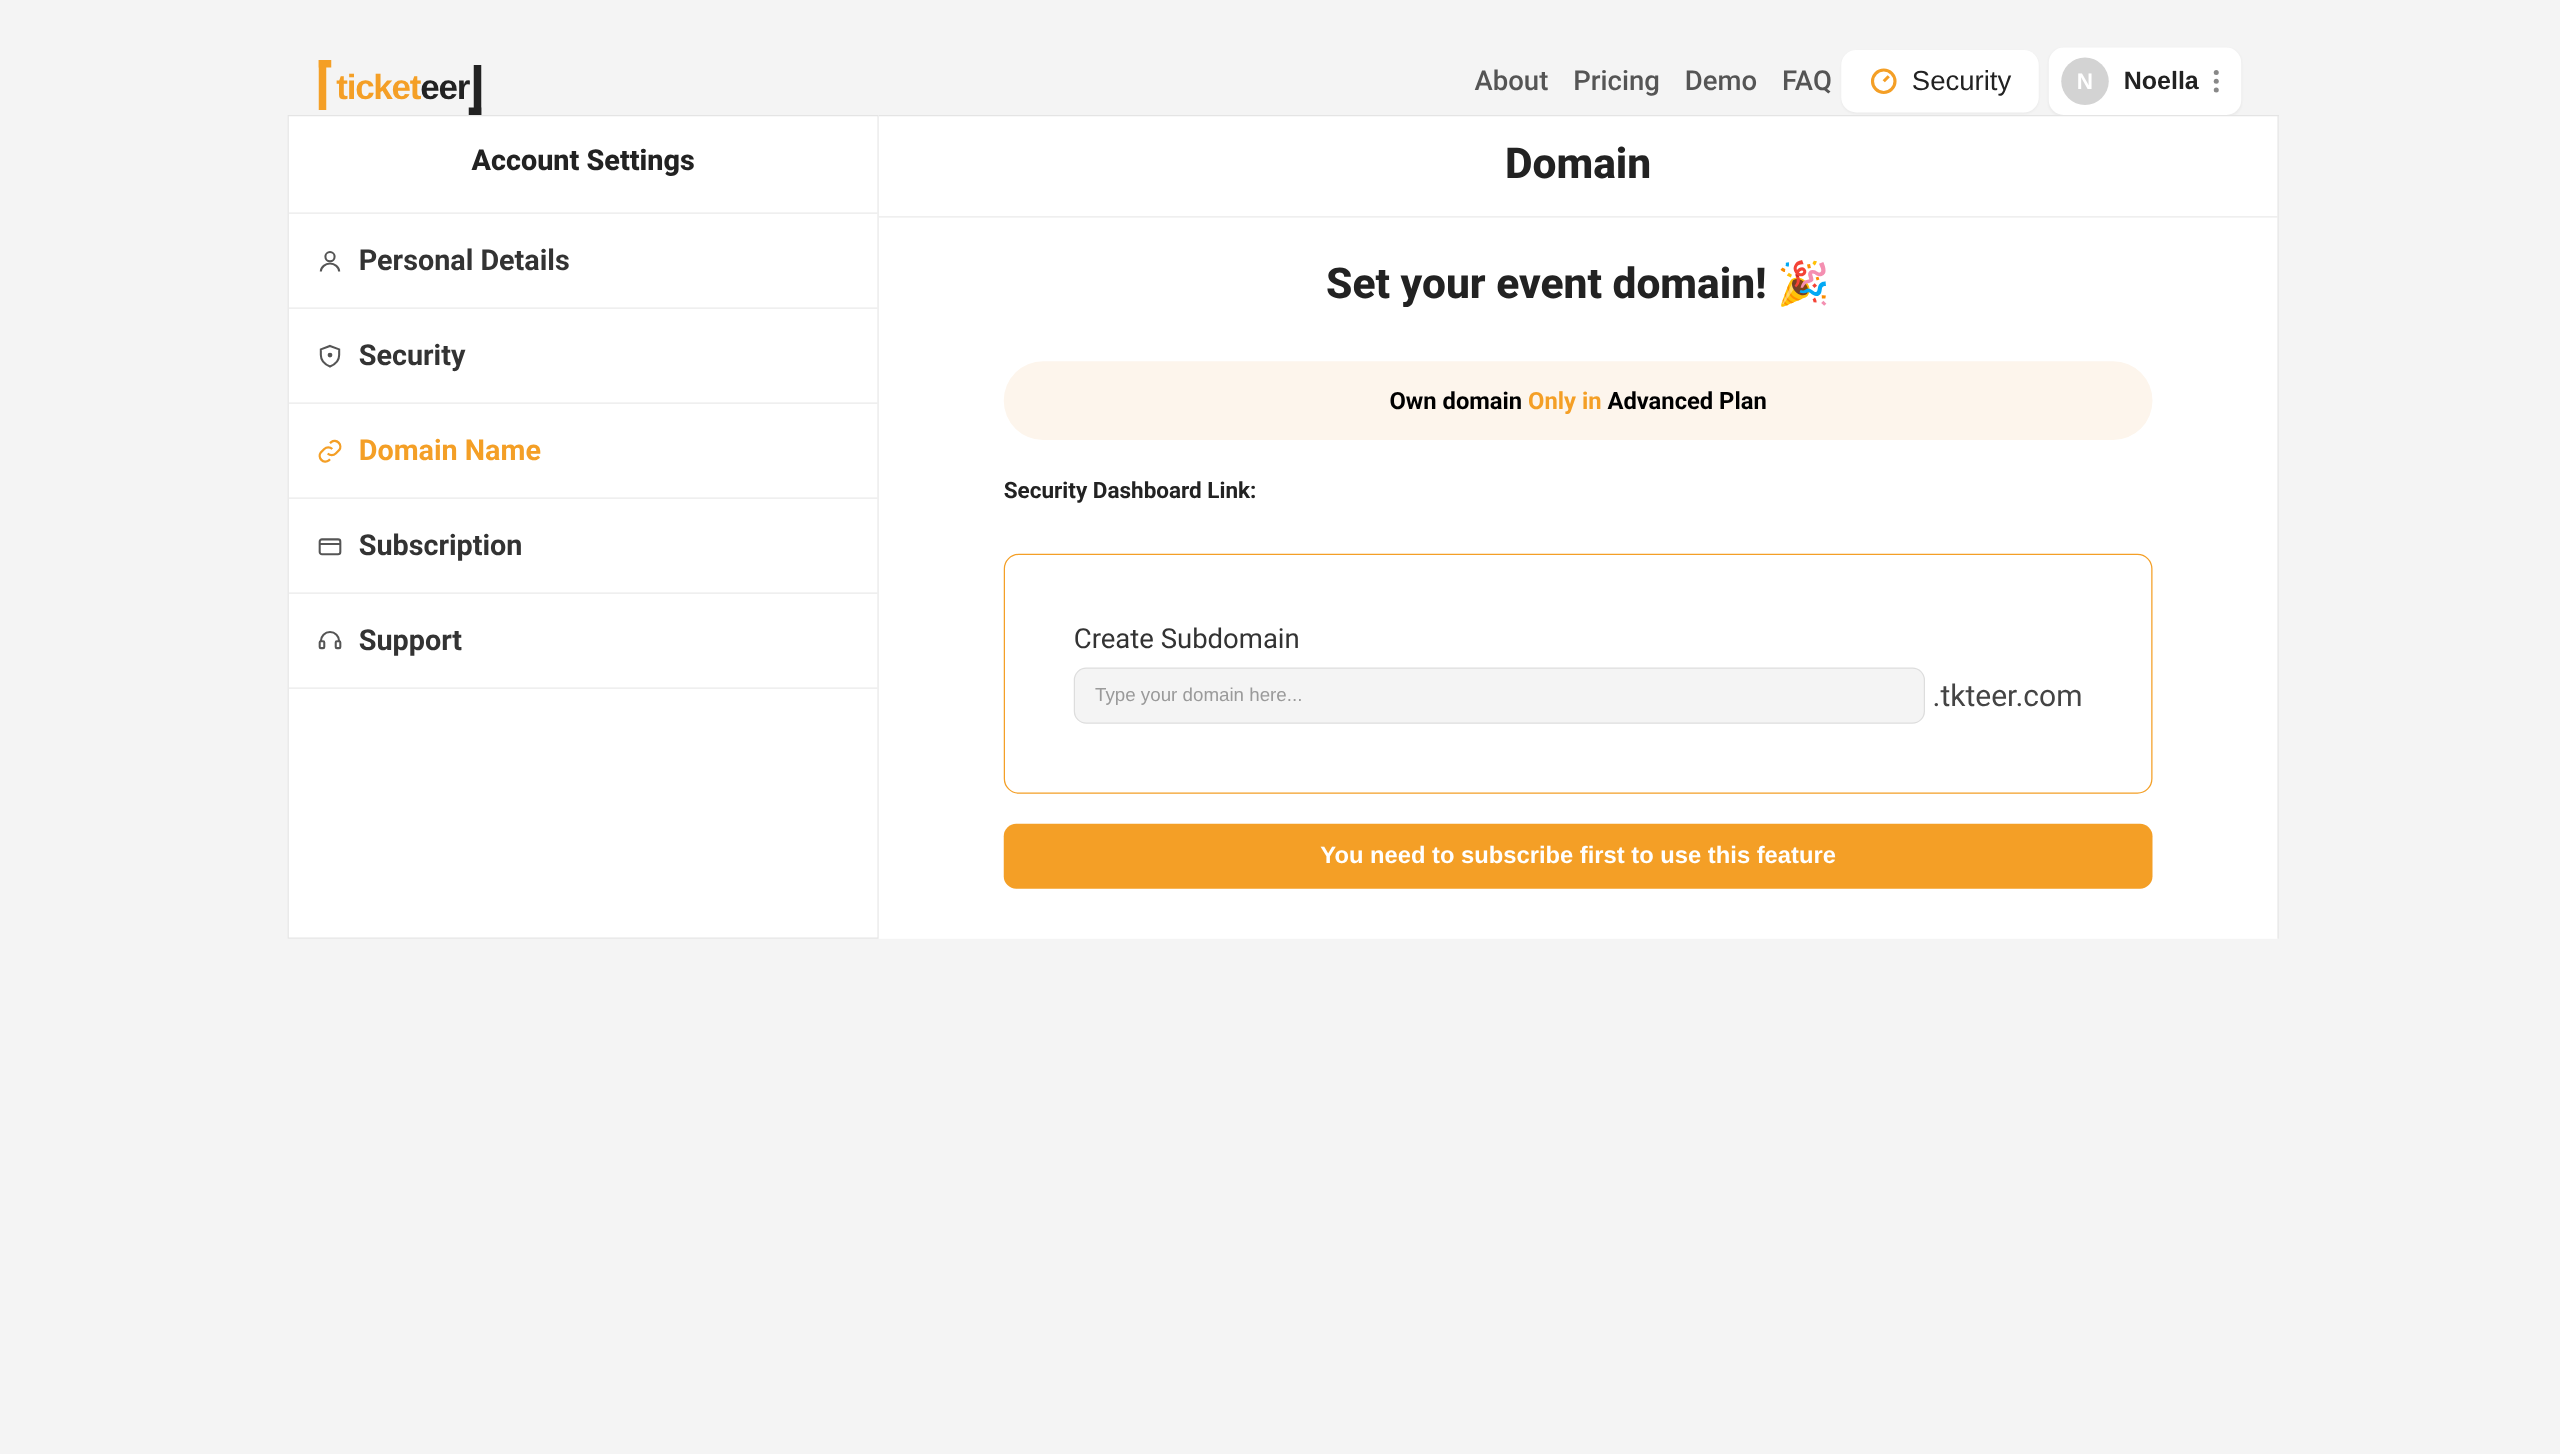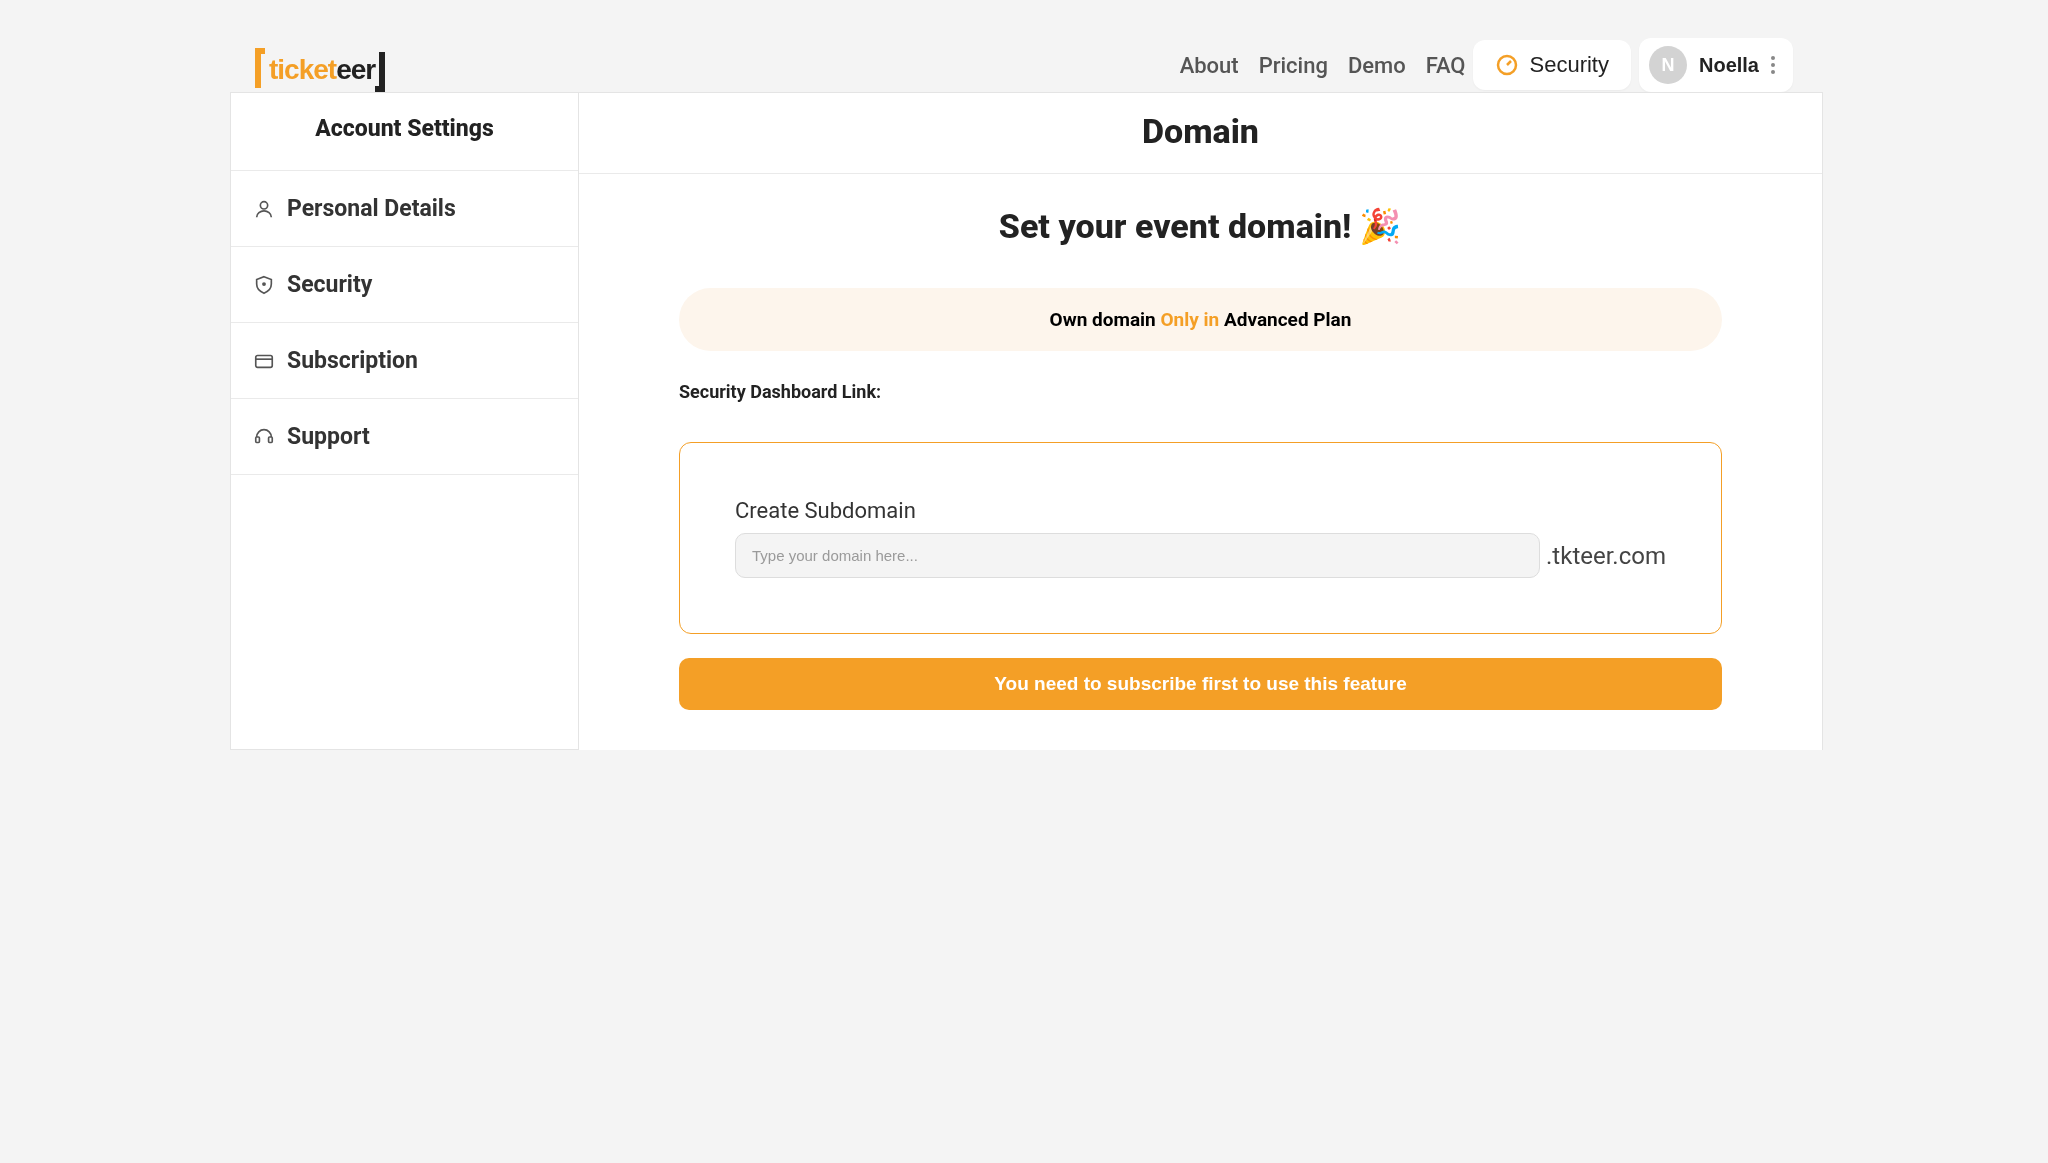--- a/index.html
+++ b/index.html
@@ -132,21 +132,21 @@
       height: 4px;
       border-radius: 50%;
       background: #888;
     }
     .main-container {
       display: flex;
       background: #f4f4f4;
       padding: 0 225px 0 230px;
     }
     .sidebar {
-      width: 349px;
+      width: 473px;
       background: #fff;
       border: 1px solid #e4e4e4;
     }
     .sidebar-title {
       text-align: center;
       padding: 22px 20px 28px;
       font-weight: 800;
       font-size: 23px;
       color: #222;
       border-bottom: 1px solid #eaeaea;
@@ -307,20 +307,27 @@
       </svg>
       <span>Personal Details</span>
     </div>
     <div class="sidebar-item">
       <svg class="sidebar-icon" viewBox="0 0 24 24" fill="none" stroke="#555" stroke-width="1.8">
         <path d="M12 3l8 3v5c0 5-3 8-8 10-5-2-8-5-8-10V6l8-3z"></path>
           <circle cx="12" cy="11" r="1.2" fill="#555"></circle>
       </svg>
       <span>Security</span>
     </div>
+    <div class="sidebar-item active">
+      <svg class="sidebar-icon" viewBox="0 0 24 24" fill="none" stroke="#f49f26" stroke-width="2">
+        <path d="M10 14a5 5 0 0 0 7 0l3-3a5 5 0 0 0-7-7l-1 1"></path>
+          <path d="M14 10a5 5 0 0 0-7 0l-3 3a5 5 0 0 0 7 7l1-1"></path>
+      </svg>
+      <span>Domain Name</span>
+    </div>
     <div class="sidebar-item">
       <svg class="sidebar-icon" viewBox="0 0 24 24" fill="none" stroke="#555" stroke-width="1.8">
         <rect x="3" y="6" width="18" height="13" rx="2"></rect>
           <path d="M3 10h18"></path>
       </svg>
       <span>Subscription</span>
     </div>
     <div class="sidebar-item">
       <svg class="sidebar-icon" viewBox="0 0 24 24" fill="none" stroke="#555" stroke-width="1.8">
         <path d="M4 12a8 8 0 0 1 16 0"></path>

